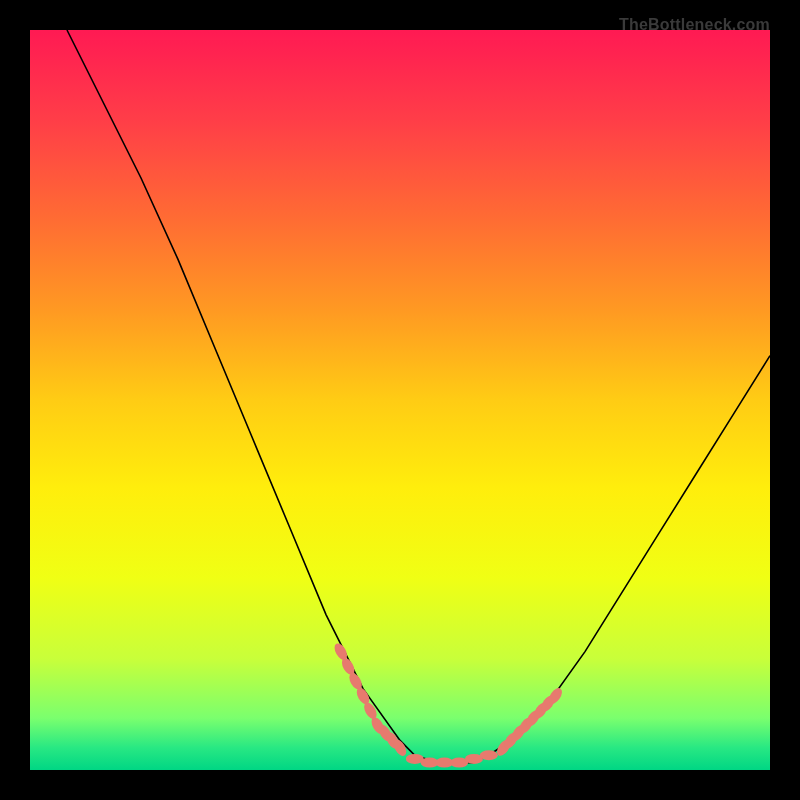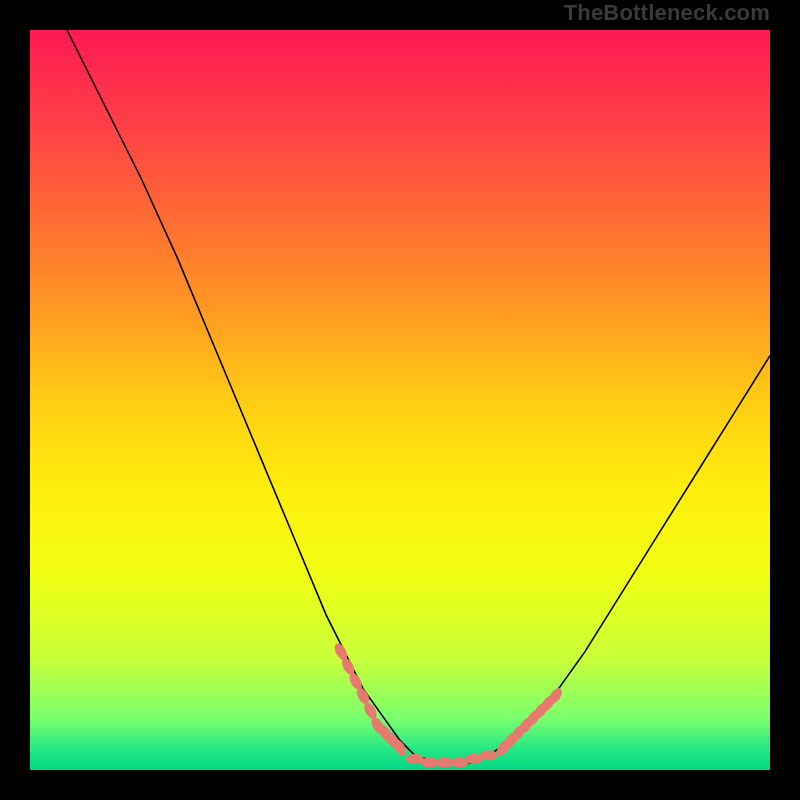--- a/index.html
+++ b/index.html
@@ -11,21 +11,21 @@
       #ff6a34 25%,
       #ff9a22 38%,
       #ffcc14 50%,
       #ffee0c 62%,
       #f0ff14 74%,
       #c8ff3a 85%,
       #7aff6e 93%,
       #28e883 97%,
       #00d684 100%);
   }
-  .watermark{position:absolute;top:0;right:30px;color:#3a3a3a;font-size:22px;font-weight:600;letter-spacing:.2px}
+  .watermark{position:absolute;top:16px;right:30px;color:#3a3a3a;font-size:16px;font-weight:600;letter-spacing:.2px}
   svg.curve{position:absolute;left:30px;top:30px;width:740px;height:740px;overflow:visible}
   .curve path{fill:none;stroke:#000;stroke-width:1.6}
   .marker{fill:#e77a6e;stroke:none}
 </style>
 </head>
 <body>
 
 <div class="frame">
   <div class="plot-area"></div>
   <div class="watermark">TheBottleneck.com</div>

